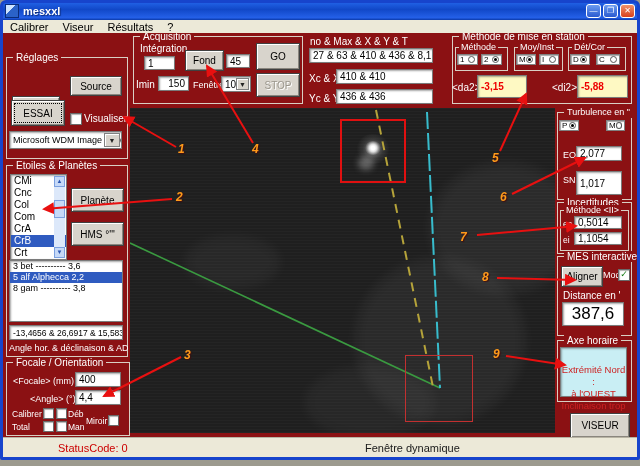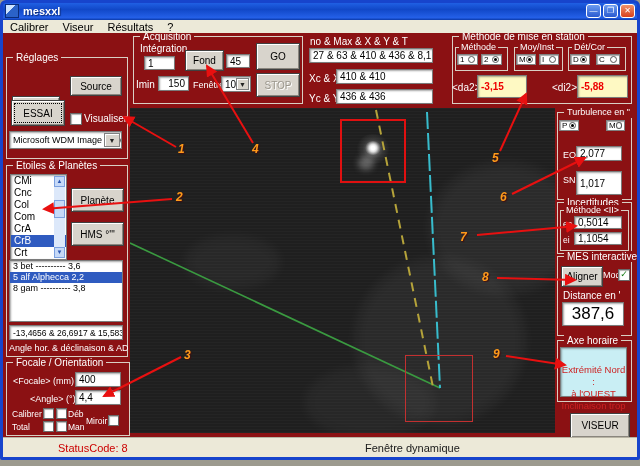--- a/index.html
+++ b/index.html
@@ -294,21 +294,21 @@
   <div class="axebox" style="left:560px;top:347px;width:67px;height:50px;">
     <div>Extrémité Nord :</div>
     <div>à l'OUEST</div>
     <div>Inclinaison trop :</div>
     <div>FAIBLE</div>
   </div>
 
   <div class="btn" style="left:570px;top:413px;width:58px;height:23px;z-index:20;">VISEUR</div>
 
   <div class="statusbar">
-    <span class="status-code">StatusCode: 8</span>
+    <span class="status-code">StatusCode: 0</span>
     <span class="status-center">Fenêtre dynamique</span>
   </div>
 
   <svg class="overlay">
     <defs>
       <marker id="ah" markerWidth="7" markerHeight="7" refX="5" refY="3" orient="auto">
         <path d="M0,0 L6,3 L0,6 z" fill="#e81010"></path>
       </marker>
     </defs>
     <line x1="176" y1="147" x2="124" y2="117" stroke="#e81010" stroke-width="2" marker-end="url(#ah)"></line>

